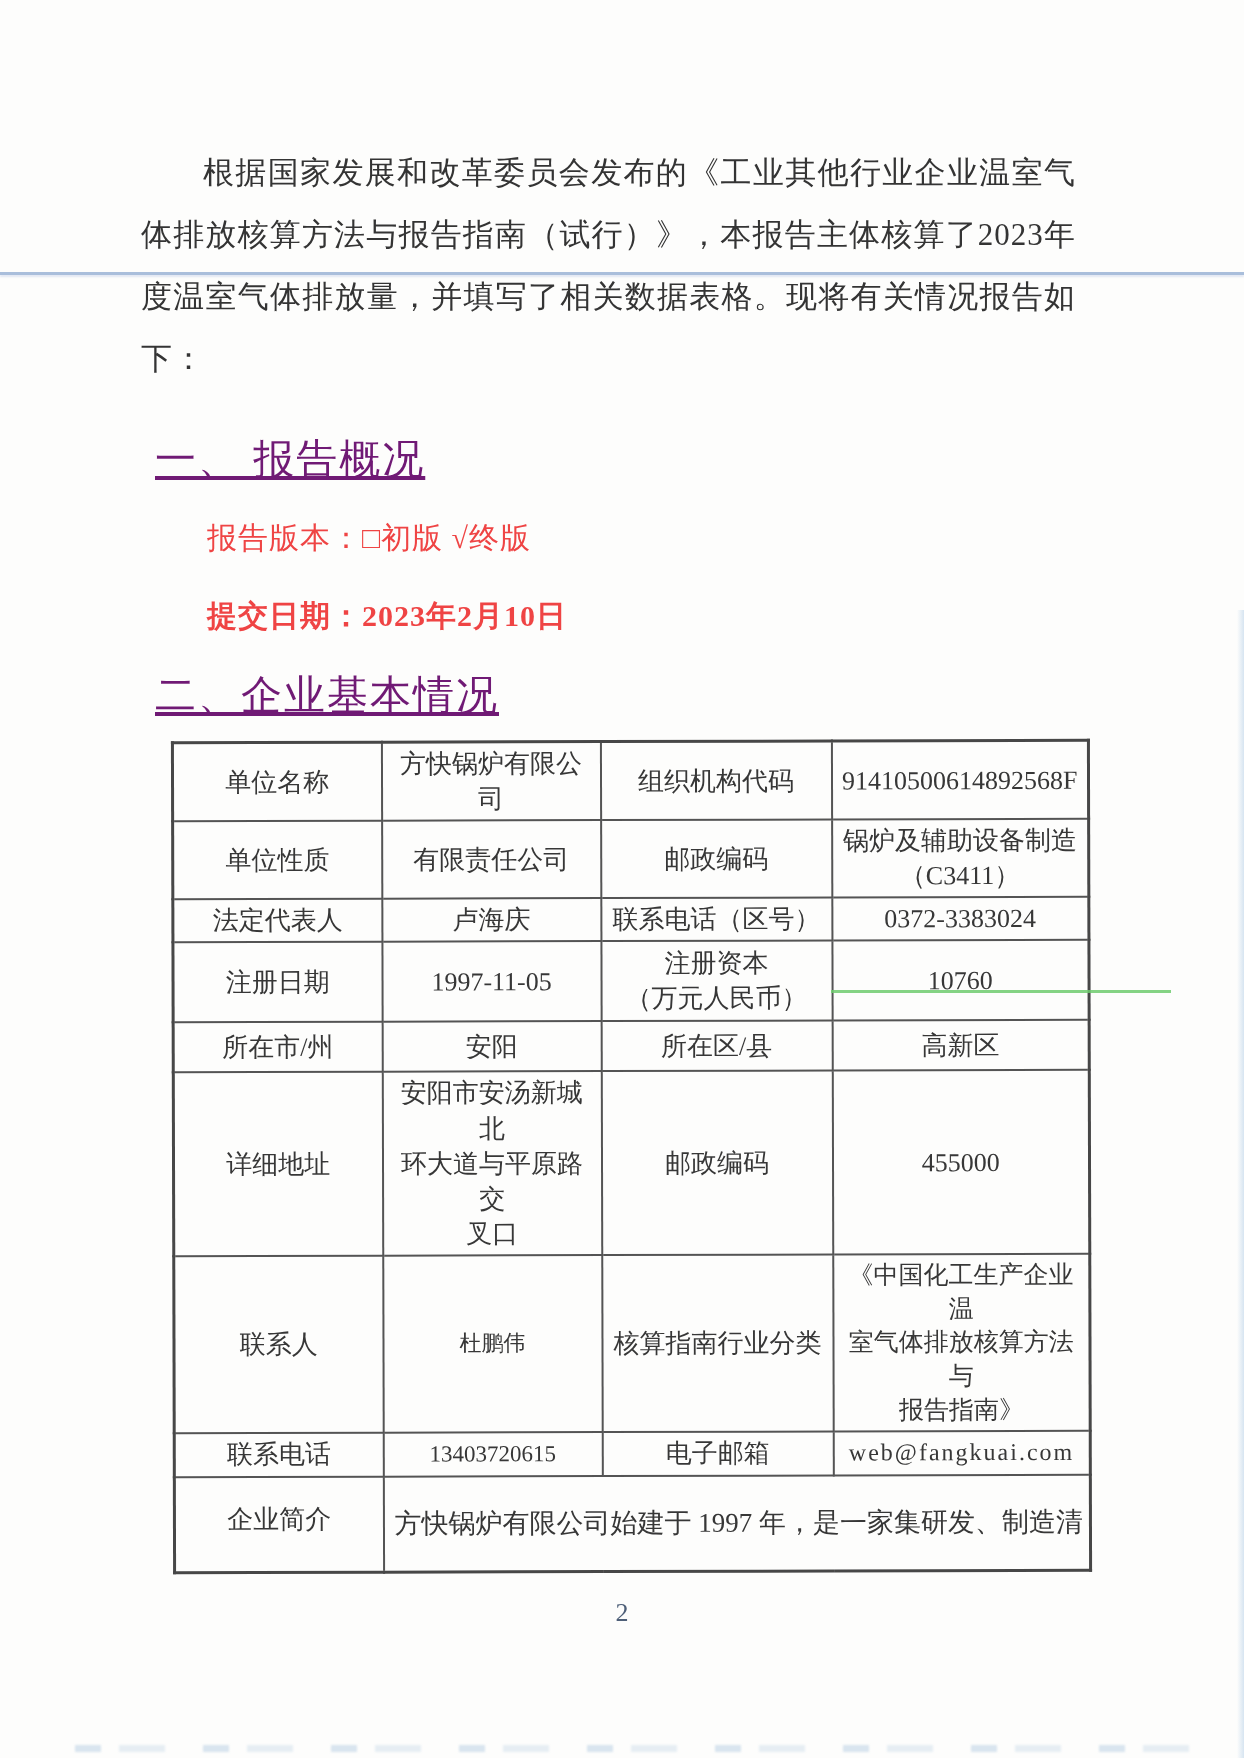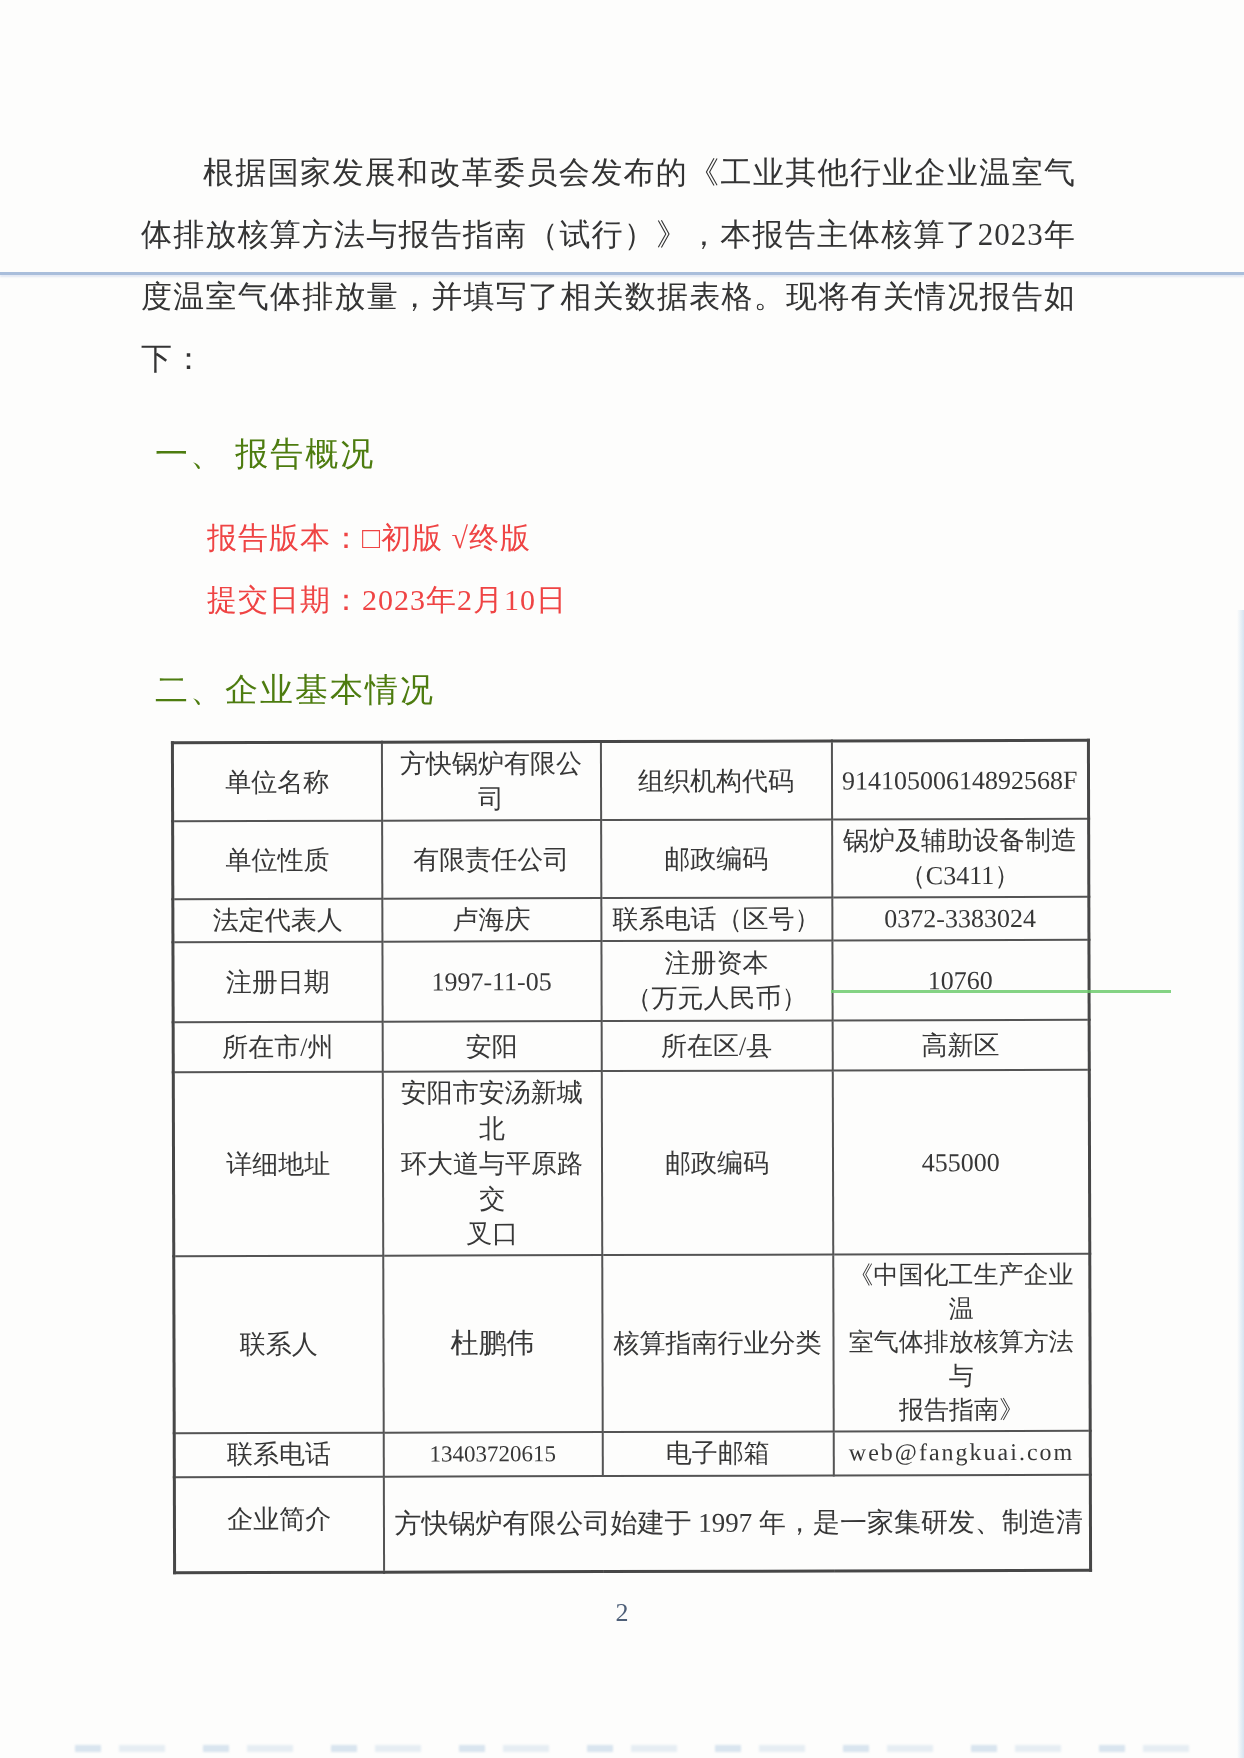--- a/index.html
+++ b/index.html
@@ -17,26 +17,26 @@
   .intro .pline{
     font-size:31px;line-height:62px;height:62px;
     text-align:justify;text-align-last:justify;
     letter-spacing:1px;white-space:nowrap;
   }
   .intro .pline:first-child{text-indent:2em;}
   .intro .pline:last-child{text-align-last:left;}
   
   .blue-rule{position:absolute;left:0;top:272px;width:1244px;height:3px;background:#a9bedb;box-shadow:0 2px 2px rgba(190,205,230,.45);}
   
-  .sec-heading{position:absolute;font-size:33px;letter-spacing:2px;color:#4d7c0f;}
+  .sec-heading{position:absolute;font-size:41px;letter-spacing:2px;color:#701a75;text-decoration:underline;}
   .h1{left:155px;top:432px;}
   .h2{left:155px;top:668px;}
   .meta-line{position:absolute;left:207px;font-size:30px;letter-spacing:1px;color:#ef4444;}
   .ver{top:518px;}
-  .dat{top:580px;}
+  .dat{top:596px;font-weight:bold;}
   
   .tbl-wrap{position:absolute;left:172px;top:740px;transform:rotate(-0.15deg);}
   table.tbl{border-collapse:collapse;table-layout:fixed;width:916px;border:3px solid #474747;}
   table.tbl td{
     border:2px solid #545454;
     font-size:26px;line-height:1.35;
     text-align:center;vertical-align:middle;
     padding:3px 8px;
     white-space:pre-line;
     color:#373737;
@@ -44,21 +44,21 @@
   }
   .tbl tr:nth-child(1){height:48px;}
   .tbl tr:nth-child(2){height:76px;}
   .tbl tr:nth-child(3){height:42px;}
   .tbl tr:nth-child(4){height:80px;}
   .tbl tr:nth-child(5){height:50px;}
   .tbl tr:nth-child(6){height:110px;}
   .tbl tr:nth-child(7){height:112px;}
   .tbl tr:nth-child(8){height:44px;}
   .tbl tr:nth-child(9){height:96px;}
-  .tbl tr:nth-child(7) td:nth-child(2){font-size:28px;}
+  .tbl tr:nth-child(7) td:nth-child(2){font-size:22px;}
   .tbl tr:nth-child(7) td:nth-child(4){font-size:25px;}
   .tbl tr:nth-child(8) td:nth-child(2){font-size:23px;margin-left:32px;}
   .tbl tr:nth-child(8) td:nth-child(4){font-size:24px;letter-spacing:2px;margin-left:27px;}
   .tbl tr:nth-child(9) td:nth-child(1){vertical-align:top;padding-top:24px;}
   .tbl tr:nth-child(9) td[colspan]{
     text-align:left;white-space:nowrap;padding-left:10px;font-size:27px;
   }
   
   .green-line{position:absolute;left:831px;top:990px;width:340px;height:3px;opacity:.85;}
   

